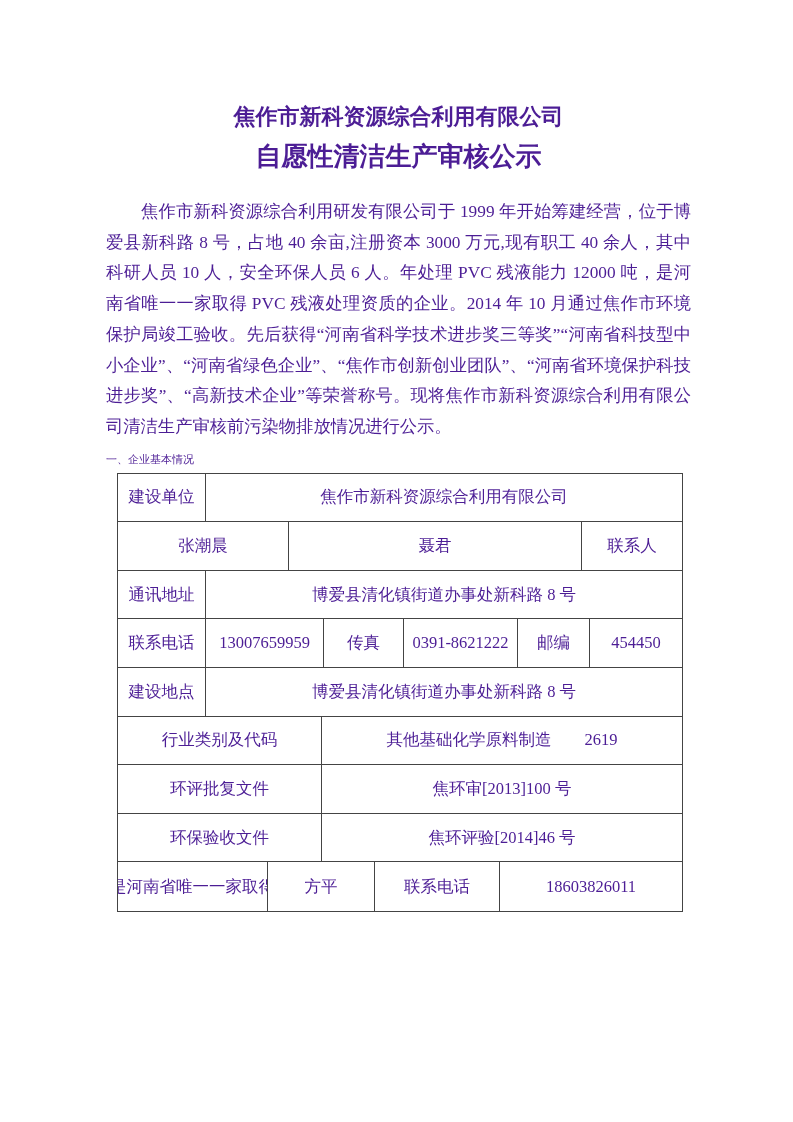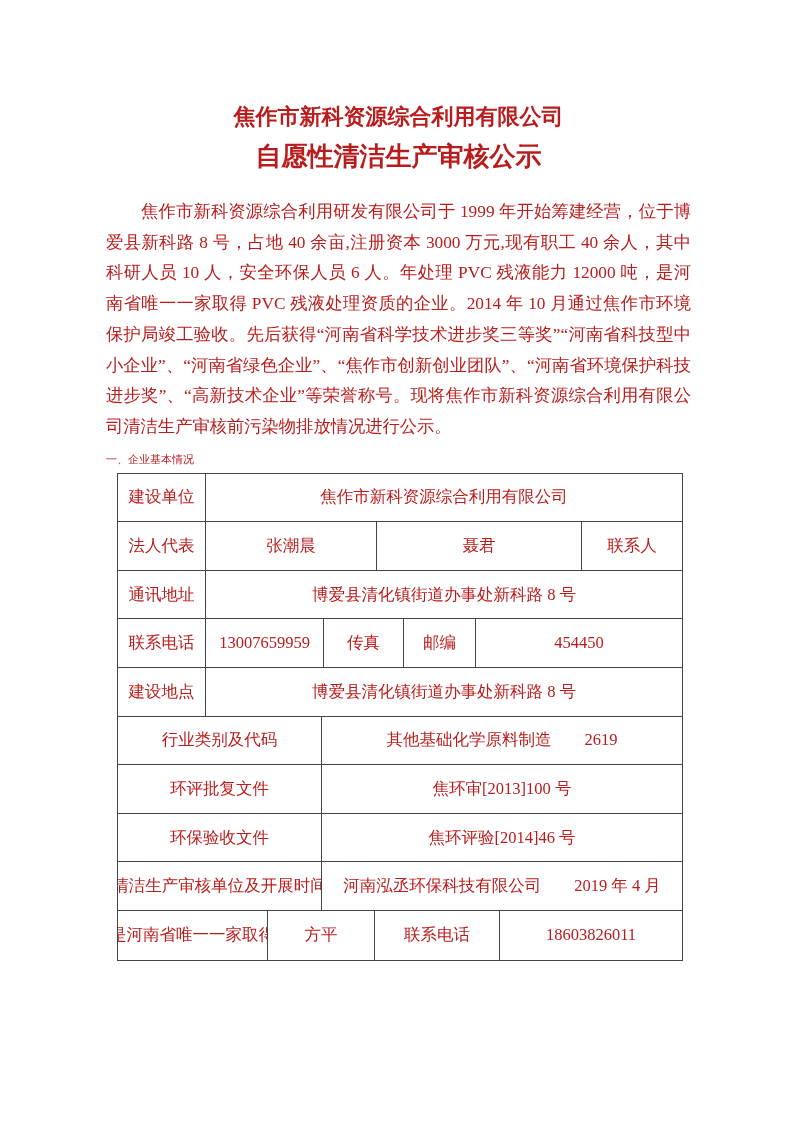--- a/index.html
+++ b/index.html
@@ -1,18 +1,18 @@
 <!DOCTYPE html>
 <html><head>
 <meta charset="utf-8">
 <style>
   html,body{margin:0;padding:0;background:#ffffff;}
   .page{
     position:relative;width:793px;height:1122px;background:#ffffff;
-    color:#b91c1c;font-family:"Liberation Serif","DejaVu Serif",serif;
+    color:#4c1d95;font-family:"Liberation Serif","DejaVu Serif",serif;
     overflow:hidden;
   }
   .content{position:absolute;left:106px;top:0;width:585px;}
   .doc-title{
     margin:0;padding-top:104px;
     font-family:"Liberation Sans","DejaVu Sans",sans-serif;
     font-weight:bold;font-size:22px;line-height:26px;text-align:center;
   }
   .doc-subtitle{
     margin:13px 0 0 0;
@@ -54,35 +54,35 @@
     <div class="section-heading">一、企业基本情况</div>
 
     <div class="info-table">
 
       <div class="trow">
         <div class="cell w88">建设单位</div>
         <div class="cell grow">焦作市新科资源综合利用有限公司</div>
       </div>
 
       <div class="trow">
-        <div class="cell w88">法人代表</div>
         <div class="cell w171">张潮晨</div>
         <div class="cell grow">聂君</div>
         <div class="cell w100">联系人</div>
       </div>
 
       <div class="trow">
         <div class="cell w88">通讯地址</div>
         <div class="cell grow">博爱县清化镇街道办事处新科路 8 号</div>
       </div>
 
       <div class="trow">
         <div class="cell w88">联系电话</div>
         <div class="cell w118">13007659959</div>
         <div class="cell w80">传真</div>
+        <div class="cell w114">0391-8621222</div>
         <div class="cell w72">邮编</div>
         <div class="cell grow">454450</div>
       </div>
 
       <div class="trow">
         <div class="cell w88">建设地点</div>
         <div class="cell grow">博爱县清化镇街道办事处新科路 8 号</div>
       </div>
 
       <div class="trow">
@@ -93,24 +93,20 @@
       <div class="trow">
         <div class="cell w204">环评批复文件</div>
         <div class="cell grow">焦环审[2013]100 号</div>
       </div>
 
       <div class="trow">
         <div class="cell w204">环保验收文件</div>
         <div class="cell grow">焦环评验[2014]46 号</div>
       </div>
 
-      <div class="trow">
-        <div class="cell w204">清洁生产审核单位及开展时间</div>
-        <div class="cell grow">河南泓丞环保科技有限公司　　2019 年 4 月</div>
-      </div>
 
       <div class="trow">
         <div class="cell w150">是河南省唯一一家取得</div>
         <div class="cell w107">方平</div>
         <div class="cell w125">联系电话</div>
         <div class="cell grow">18603826011</div>
       </div>
 
     </div>
   </div>

